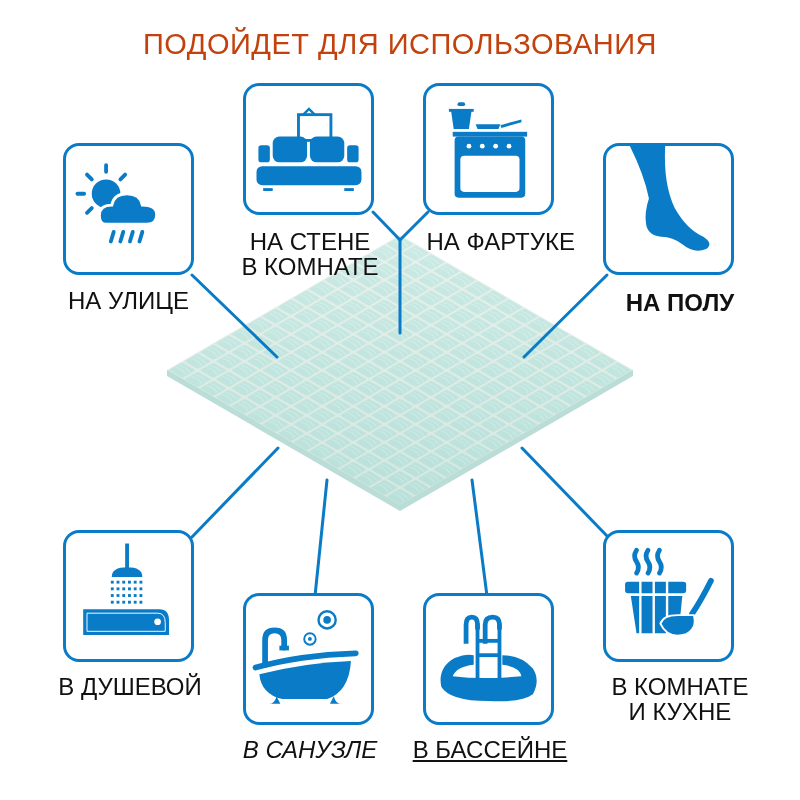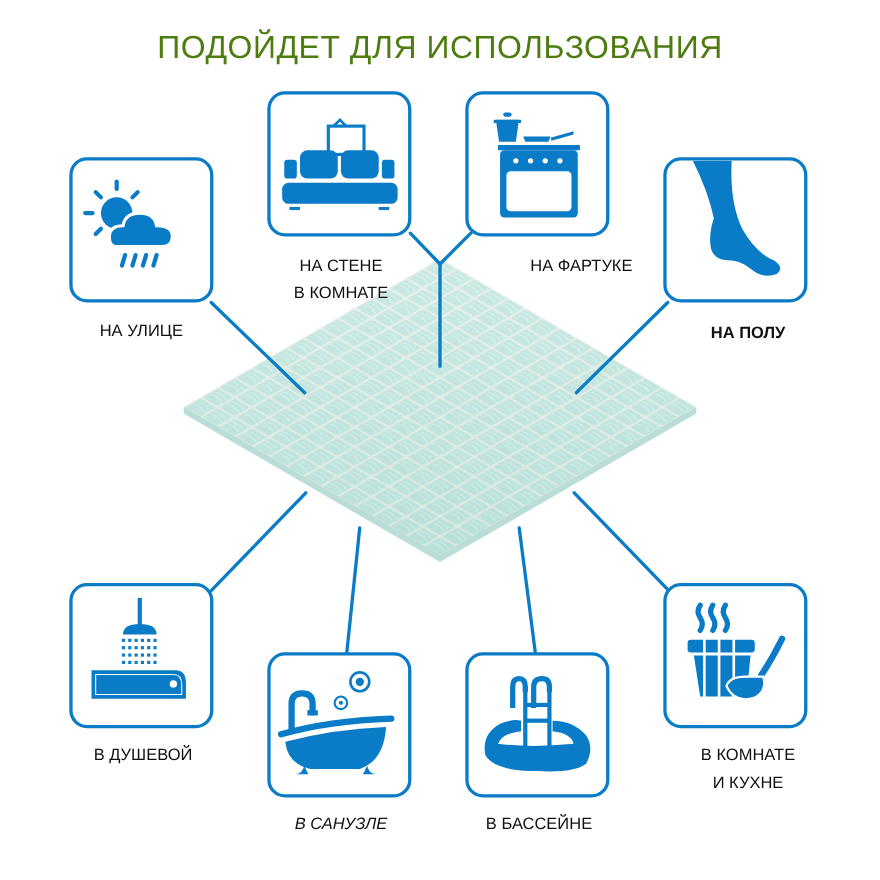--- a/index.html
+++ b/index.html
@@ -1,20 +1,20 @@
 <!DOCTYPE html>
 <html><head>
 <meta charset="utf-8">
 <style>
   html,body{margin:0;padding:0;background:#ffffff;}
   body{width:800px;height:800px;position:relative;overflow:hidden;font-family:"Liberation Sans","DejaVu Sans",sans-serif;}
-  .title{position:absolute;left:0;top:28px;width:800px;text-align:center;font-size:29px;letter-spacing:0.5px;color:#4d7c0f;font-weight:400;}
+  .title{position:absolute;left:0;top:28px;width:800px;text-align:center;font-size:29px;letter-spacing:0.5px;color:#c2410c;font-weight:400;}
   .box{position:absolute;width:131px;height:132px;border:3px solid #0a7bc6;border-radius:16px;background:#fff;box-sizing:border-box;}
   .box svg{position:absolute;left:0;top:0;width:100%;height:100%;}
-  .label{position:absolute;text-align:center;font-size:15px;line-height:25px;color:#111;white-space:nowrap;}
+  .label{position:absolute;text-align:center;font-size:24px;line-height:25px;color:#111;white-space:nowrap;}
   .mosaic{position:absolute;left:0;top:0;width:800px;height:800px;}
   .connectors{position:absolute;left:0;top:0;width:800px;height:800px;}
 </style>
 </head>
 <body>
 
 <div class="title">ПОДОЙДЕТ ДЛЯ ИСПОЛЬЗОВАНИЯ</div>
 
 <svg class="mosaic" viewBox="0 0 800 800">
   <defs>
@@ -188,21 +188,21 @@
       <path d="M42 50 V30 Q42 22 48 22 Q54 22 54 30 V35" fill="none" stroke="#0a7bc6" stroke-width="5"></path>
       <path d="M62 50 V30 Q62 22 70 22 Q77 22 77 30 V35" fill="none" stroke="#0a7bc6" stroke-width="5"></path>
       <line x1="54" y1="28" x2="54" y2="90" stroke="#0a7bc6" stroke-width="4"></line>
       <line x1="77" y1="28" x2="77" y2="90" stroke="#0a7bc6" stroke-width="4"></line>
       <rect x="54" y="45" width="23" height="4"></rect>
       <rect x="54" y="60" width="23" height="4"></rect>
       <path d="M16 95 Q12 75 30 65 Q42 60 50 62 V72 Q32 74 28 84 Q60 88 100 84 Q98 74 80 72 V62 Q100 62 112 76 Q120 88 112 103 Q100 112 65 110 Q25 110 16 95 Z"></path>
     </g>
   </svg>
 </div>
-<div class="label" style="left:410px;top:737px;width:160px;">
+<div class="label" style="left:410px;top:737px;width:160px;text-decoration:underline;">
   <div>В БАССЕЙНЕ</div>
 </div>
 
 <div class="box" style="left:603px;top:530px;">
   <svg viewBox="0 0 131 132">
     <g fill="#0a7bc6" stroke-linecap="round">
       <path d="M32 18 Q28 24 32 30 Q36 36 32 42" fill="none" stroke="#0a7bc6" stroke-width="5"></path>
       <path d="M44 18 Q40 24 44 30 Q48 36 44 42" fill="none" stroke="#0a7bc6" stroke-width="5"></path>
       <path d="M56 18 Q52 24 56 30 Q60 36 56 42" fill="none" stroke="#0a7bc6" stroke-width="5"></path>
       <rect x="20" y="51" width="64" height="12" rx="3"></rect>

